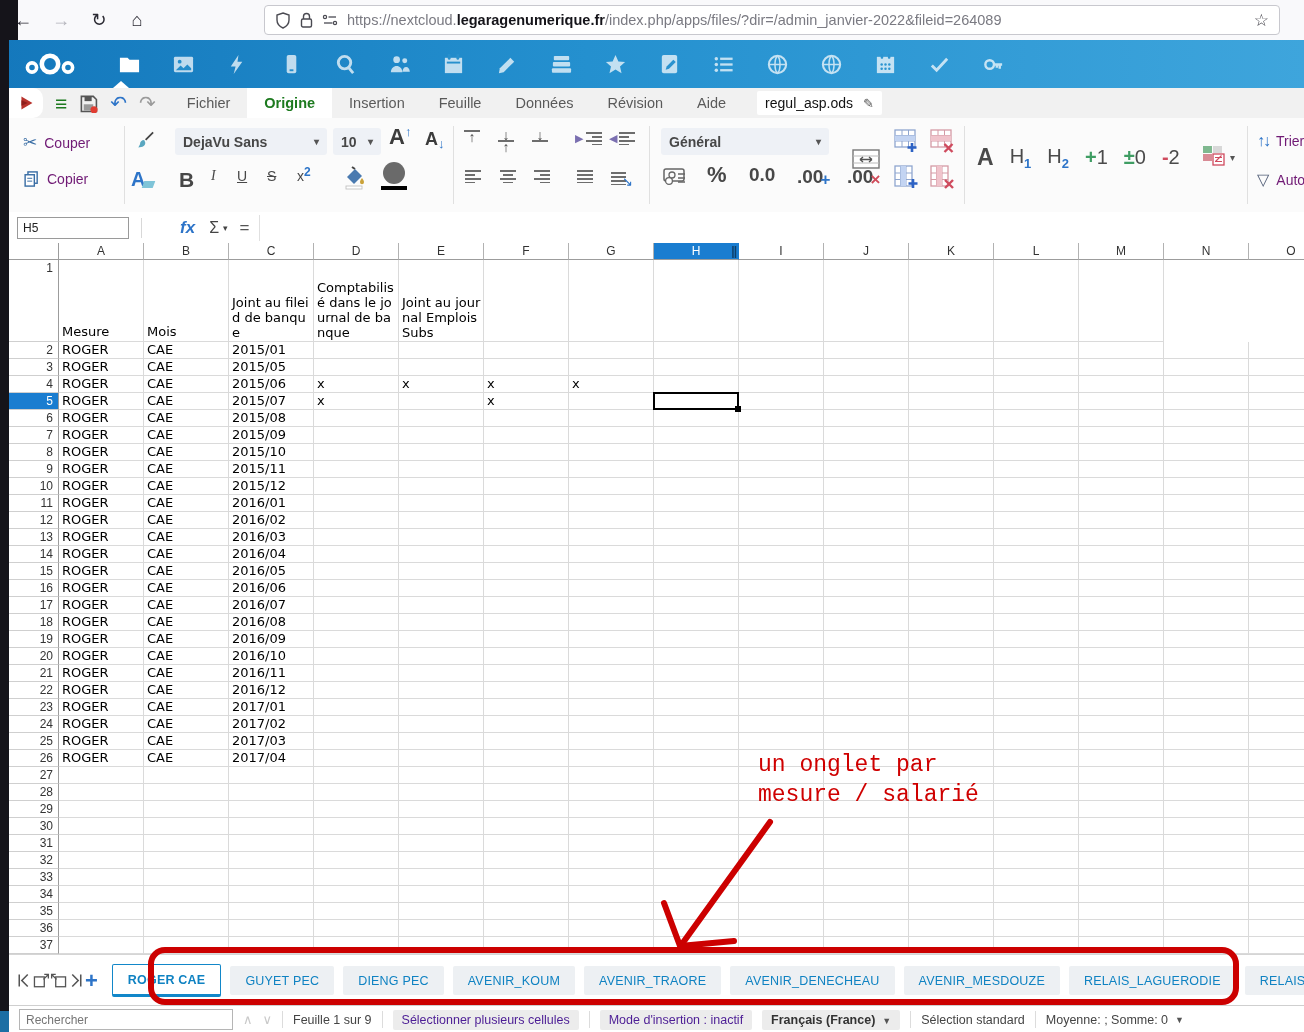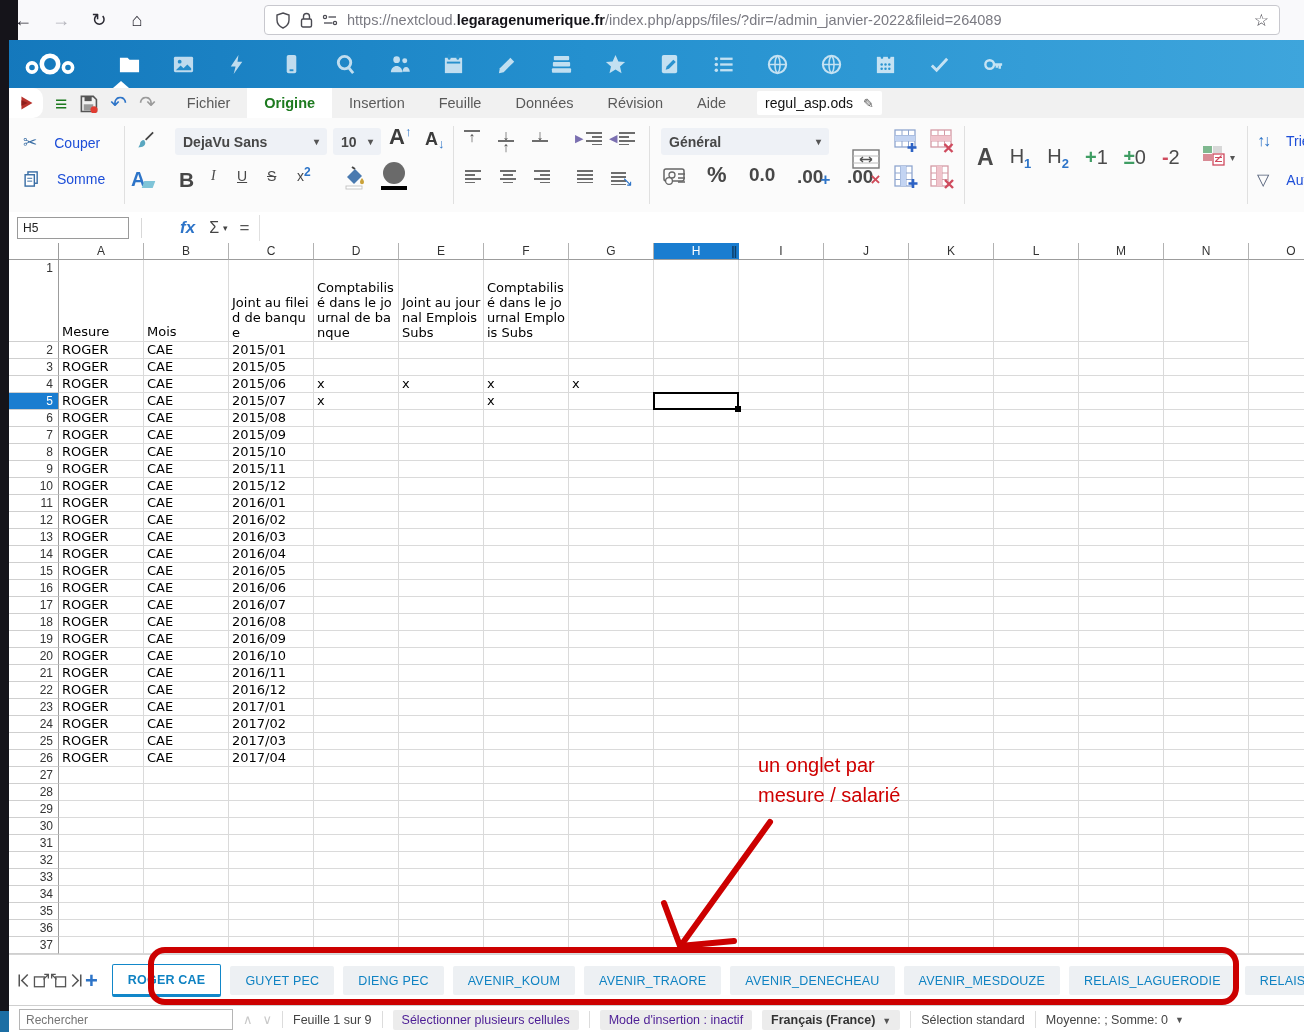--- a/index.html
+++ b/index.html
@@ -33,21 +33,21 @@
   #undo{color:#2d74c8;font-size:20px}
   #redo{color:#9a9a9a;font-size:20px}
   .menu-item{padding:0 17px;height:30px;display:flex;align-items:center;font-size:14.5px;color:#5a5a5a;cursor:default}
   .menu-item.active{background:#fff;color:#1d7a1f;font-weight:bold}
   #doc-name{margin-left:14px;height:24px;background:#fff;border-radius:2px;display:flex;align-items:center;padding:0 8px;font-size:14px;color:#111}
   #doc-name .pencil{margin-left:10px;color:#555;font-size:13px}
   
   #toolbar{left:9px;top:118px;width:1295px;height:94px;background:#fbfbfb;border-bottom:1px solid #d8d8d8;position:absolute}
   #toolbar .tbi{position:absolute;display:flex;align-items:center;color:#474747;font-size:14px;white-space:nowrap}
   .gly{font-size:17px;color:#3a6ea5}
-  .lbl{margin-left:17px;color:#1d4ed8}
+  .lbl{margin-left:7px;color:#701a75}
   .selbox{background:#eef1f6;border-radius:3px;height:27px;display:flex;align-items:center;padding:0 8px;font-size:12.5px;font-weight:bold;color:#333;box-sizing:border-box}
   .selbox .dd{margin-left:auto;color:#555;font-size:10px}
   .bi{font-size:19px;color:#444}
   .lines{width:17px;height:13px;background-repeat:no-repeat}
   .al{background-image:linear-gradient(#6d6d6d,#6d6d6d),linear-gradient(#6d6d6d,#6d6d6d),linear-gradient(#6d6d6d,#6d6d6d),linear-gradient(#6d6d6d,#6d6d6d);background-size:16px 2px,10px 2px,16px 2px,10px 2px}
   .al-l{background-position:0 0,0 4px,0 8px,0 12px}
   .al-c{background-position:center 0,center 4px,center 8px,center 12px}
   .al-r{background-position:right 0,right 4px,right 8px,right 12px}
   .al-j{background-size:16px 2px,16px 2px,16px 2px,16px 2px;background-position:0 0,0 4px,0 8px,0 12px}
   .va{display:flex;flex-direction:column;align-items:center;color:#2d74c8;font-size:12px;line-height:10px;width:18px}
@@ -73,21 +73,21 @@
   .g-colhead.sel{background:#1a7dd0;color:#fff;border-right-color:#1a7dd0}
   .g-colhead .grip{position:absolute;right:2px;color:rgba(0,0,0,.5);font-weight:bold;letter-spacing:-1px}
   .g-num{flex:0 0 50px;border-right:1px solid #9c9c9c;border-bottom:1px solid #cfcfcf;background:#fff;box-sizing:border-box;font-size:12px;color:#333;text-align:right;padding-right:5px;line-height:16px}
   .g-num.sel{background:#1a7dd0;color:#fff}
   .g-cell{flex:0 0 85px;border-right:1px solid #dadada;border-bottom:1px solid #dadada;box-sizing:border-box;font-family:"DejaVu Sans",sans-serif;font-size:13px;color:#000;padding:0 1px 0 3px;overflow:hidden;white-space:nowrap;line-height:16px}
   .tall .g-cell{display:flex;align-items:flex-end;padding-bottom:1px}
   .g-cell.wrap{white-space:normal;word-break:break-all;overflow-wrap:anywhere;line-height:15px}
   #sel-overlay{position:absolute;left:644px;top:149px;width:86px;height:18px;border:2px solid #000;box-sizing:border-box;z-index:3}
   #sel-handle{position:absolute;right:-4px;bottom:-4px;width:6px;height:6px;background:#000}
   
-  #annotation{left:758px;top:750px;color:#cf0000;font-family:Liberation Sans, sans-serif;font-size:20px;line-height:30px;z-index:45}
+  #annotation{left:758px;top:750px;color:#cf0000;font-family:Liberation Mono, monospace;font-size:23px;line-height:30px;z-index:45}
   #red-overlay{left:0;top:0;width:1304px;height:1032px;z-index:44;pointer-events:none}
   
   #tabbar{left:9px;top:954px;width:1295px;height:51px;background:#fff;border-top:1px solid #d5d5d5;display:flex;align-items:center;z-index:2}
   .tnav{width:26px;height:26px;display:flex;align-items:center;justify-content:center;color:#555}
   #add-sheet{color:#2d74c8;font-size:22px;font-weight:bold;width:26px;text-align:center}
   #tabs{display:flex;align-items:center;margin-left:14px;gap:9px}
   .sheet-tab{height:29px;display:flex;align-items:center;padding:0 15px;background:#edf0f3;color:#0f82c2;font-size:12.5px;letter-spacing:.2px;border-radius:2px;white-space:nowrap}
   .sheet-tab.active{background:#fff;border:1px solid #1287c9;border-bottom-width:3px;color:#0f82c2;font-weight:bold}
   
   #statusbar{left:9px;top:1005px;width:1295px;height:27px;background:#fff;border-top:1px solid #cfcfcf;display:flex;align-items:center;font-size:12.5px;color:#444;z-index:2}
@@ -294,21 +294,21 @@
   <div class="tbi" style="left:14px;top:14px">
       <span class="gly">✂</span>
       <span class="lbl">Couper</span>
     </div>
   <div class="tbi" style="left:14px;top:52px">
     <svg width="17" height="18" viewBox="0 0 24 24">
         <rect x="7" y="2" width="13" height="16" fill="#fff" stroke="#3a6ea5" stroke-width="2"></rect>
         <rect x="3" y="6" width="13" height="16" fill="#fff" stroke="#3a6ea5" stroke-width="2"></rect>
         <path d="M6 11h7M6 15h7" stroke="#3a6ea5" stroke-width="1.4"></path>
       </svg>
-    <span class="lbl">Somme</span>
+    <span class="lbl">Copier</span>
     </div>
 
   <div class="tbi" style="left:126px;top:12px">
     <svg width="20" height="20" viewBox="0 0 24 24">
         <path d="M21 2l-9 9 1.5 1.5 9-9z" fill="#444"></path>
         <path d="M11 12c-3 0-5 2-5 5l-2 4 5-1c3-1 4-4 3-6z" fill="#5aa7c0"></path>
       </svg>
     </div>
   <div class="tbi" style="left:122px;top:50px">
     <span style="font-size:20px;font-weight:bold;color:#2d74c8">A</span>
@@ -504,21 +504,20 @@
       <div class="g-colhead">N</div>
       <div class="g-colhead">O</div>
     </div>
     <div class="g-row tall">
       <div class="g-num">1</div>
       <div class="g-cell">Mesure</div>
       <div class="g-cell">Mois</div>
       <div class="g-cell wrap">Joint au fileid de banque</div>
       <div class="g-cell wrap">Comptabilisé dans le journal de banque</div>
       <div class="g-cell wrap">Joint au journal Emplois Subs</div>
-      <div class="g-cell wrap">Comptabilisé dans le journal Emplois Subs</div>
       <div class="g-cell"></div>
       <div class="g-cell"></div>
       <div class="g-cell"></div>
       <div class="g-cell"></div>
       <div class="g-cell"></div>
       <div class="g-cell"></div>
       <div class="g-cell"></div>
       <div class="g-cell"></div>
     </div>
     <div class="g-row">

